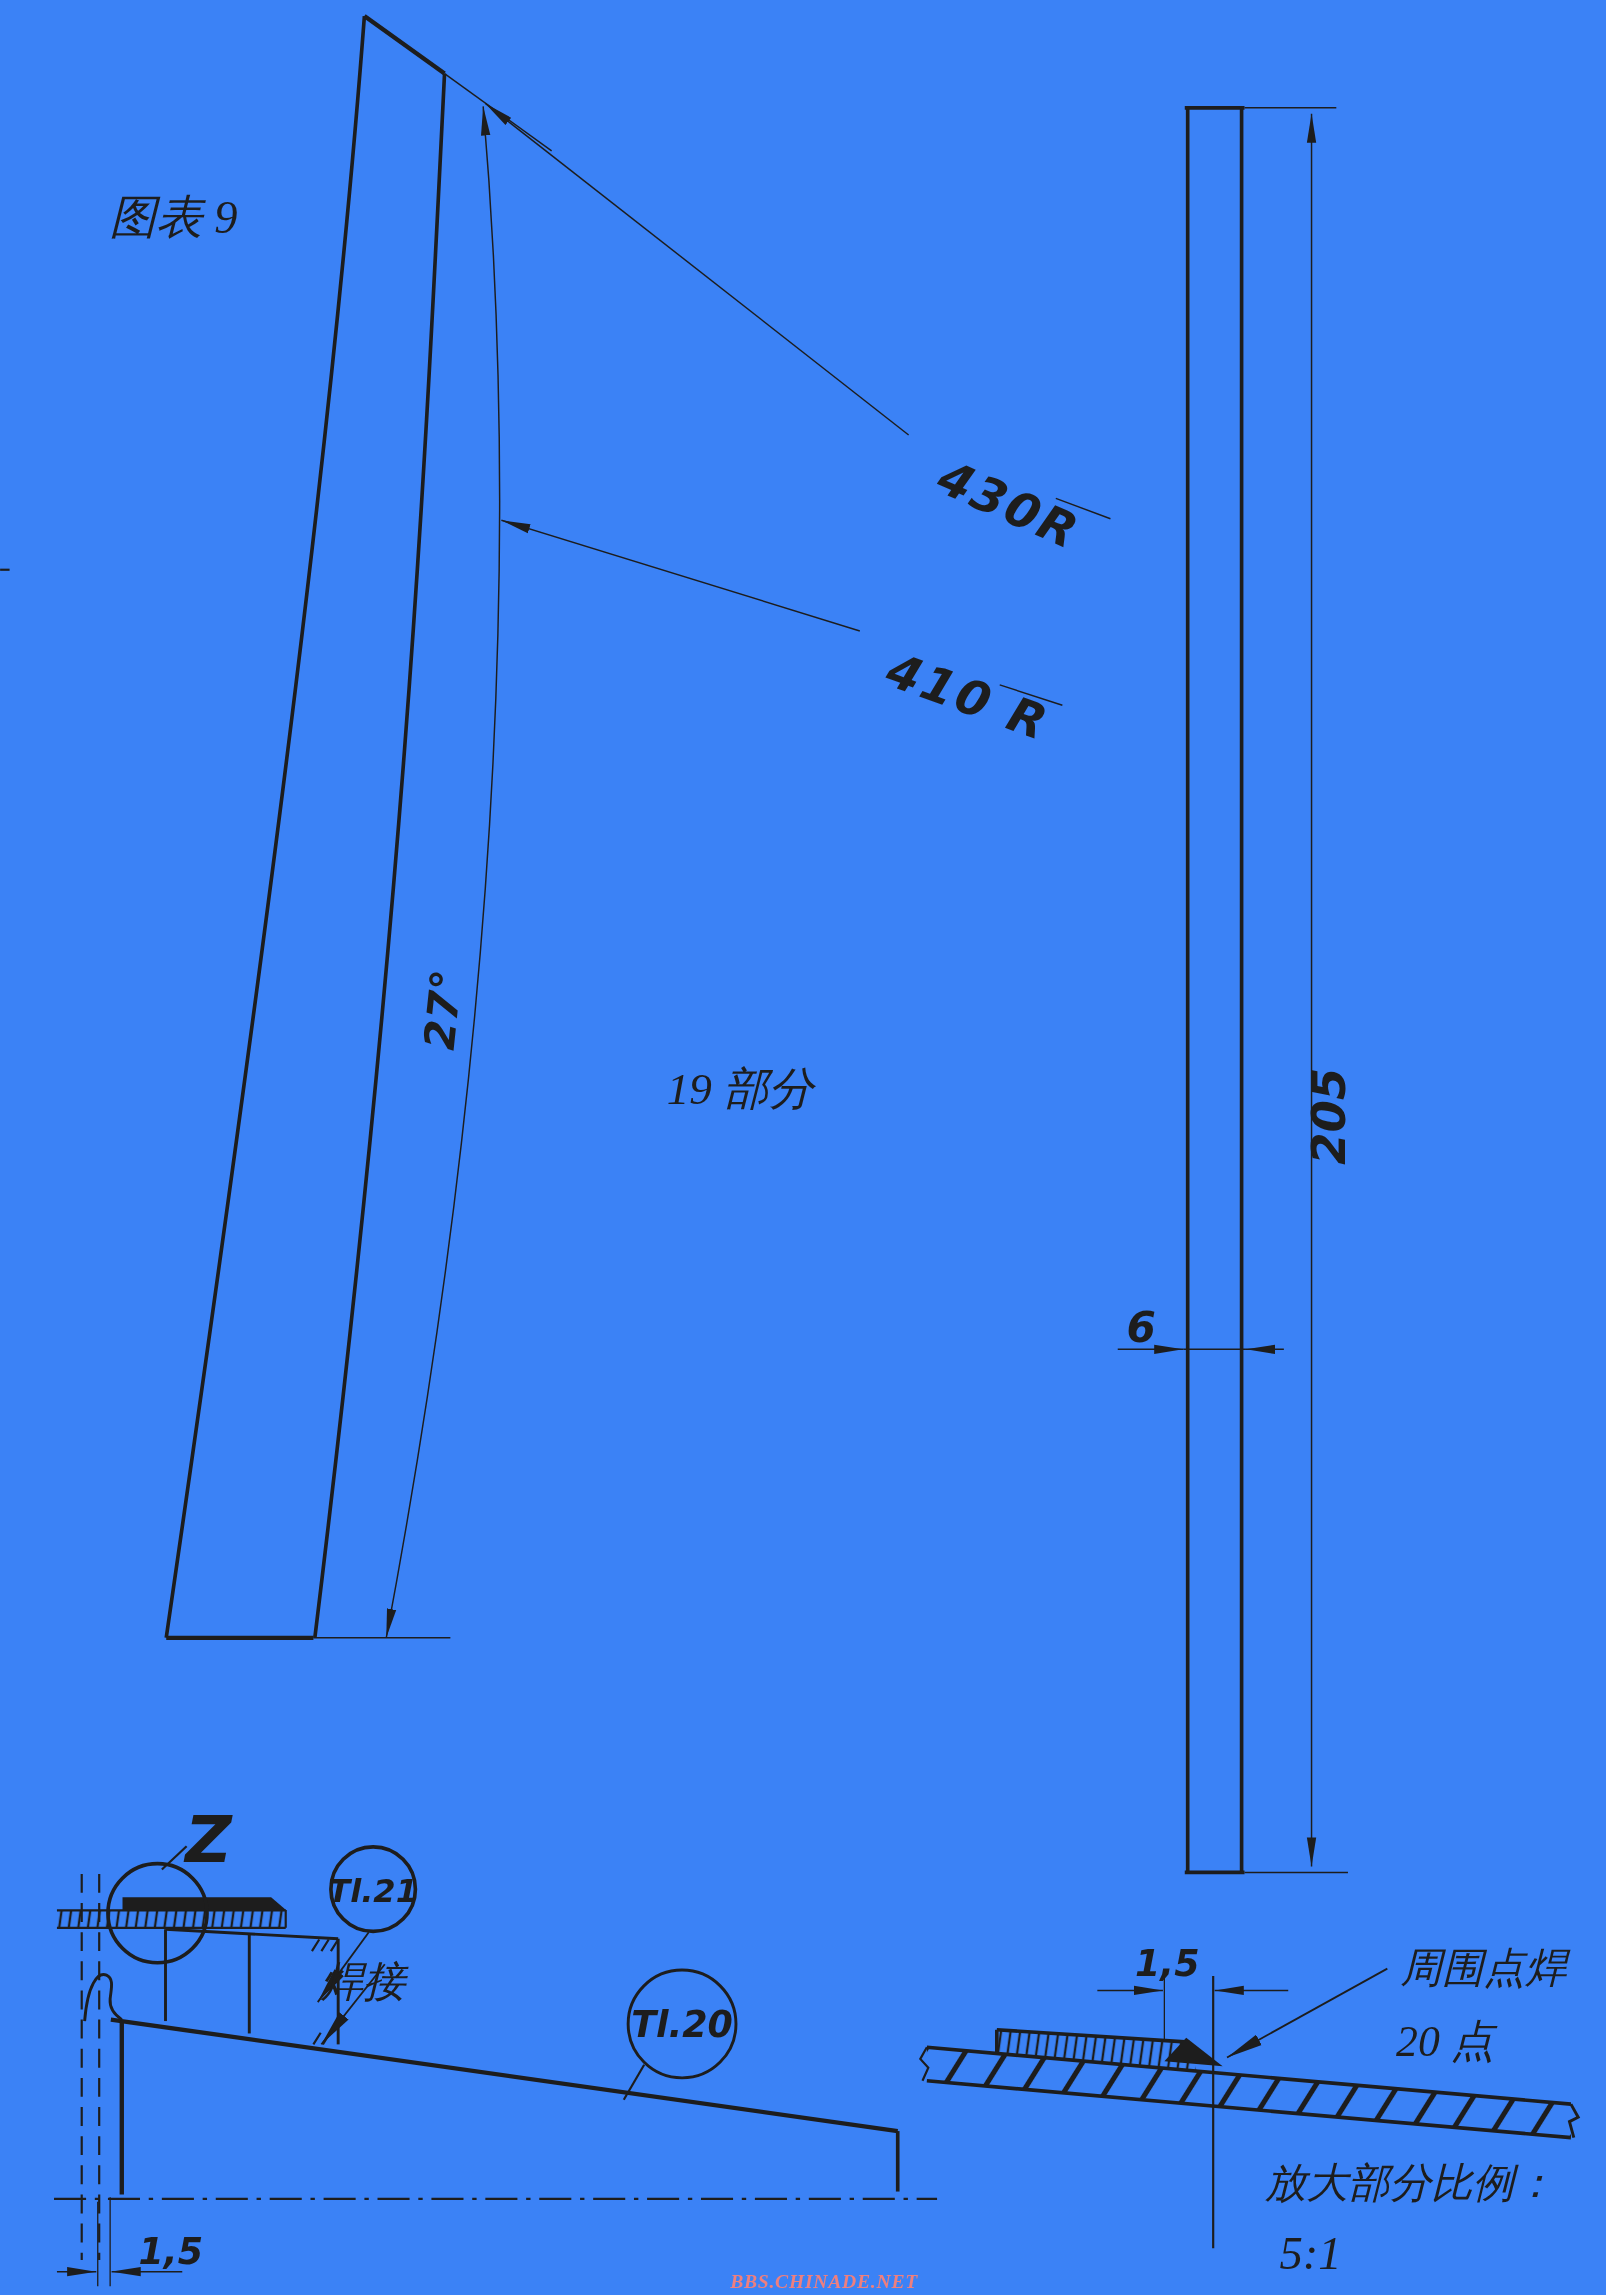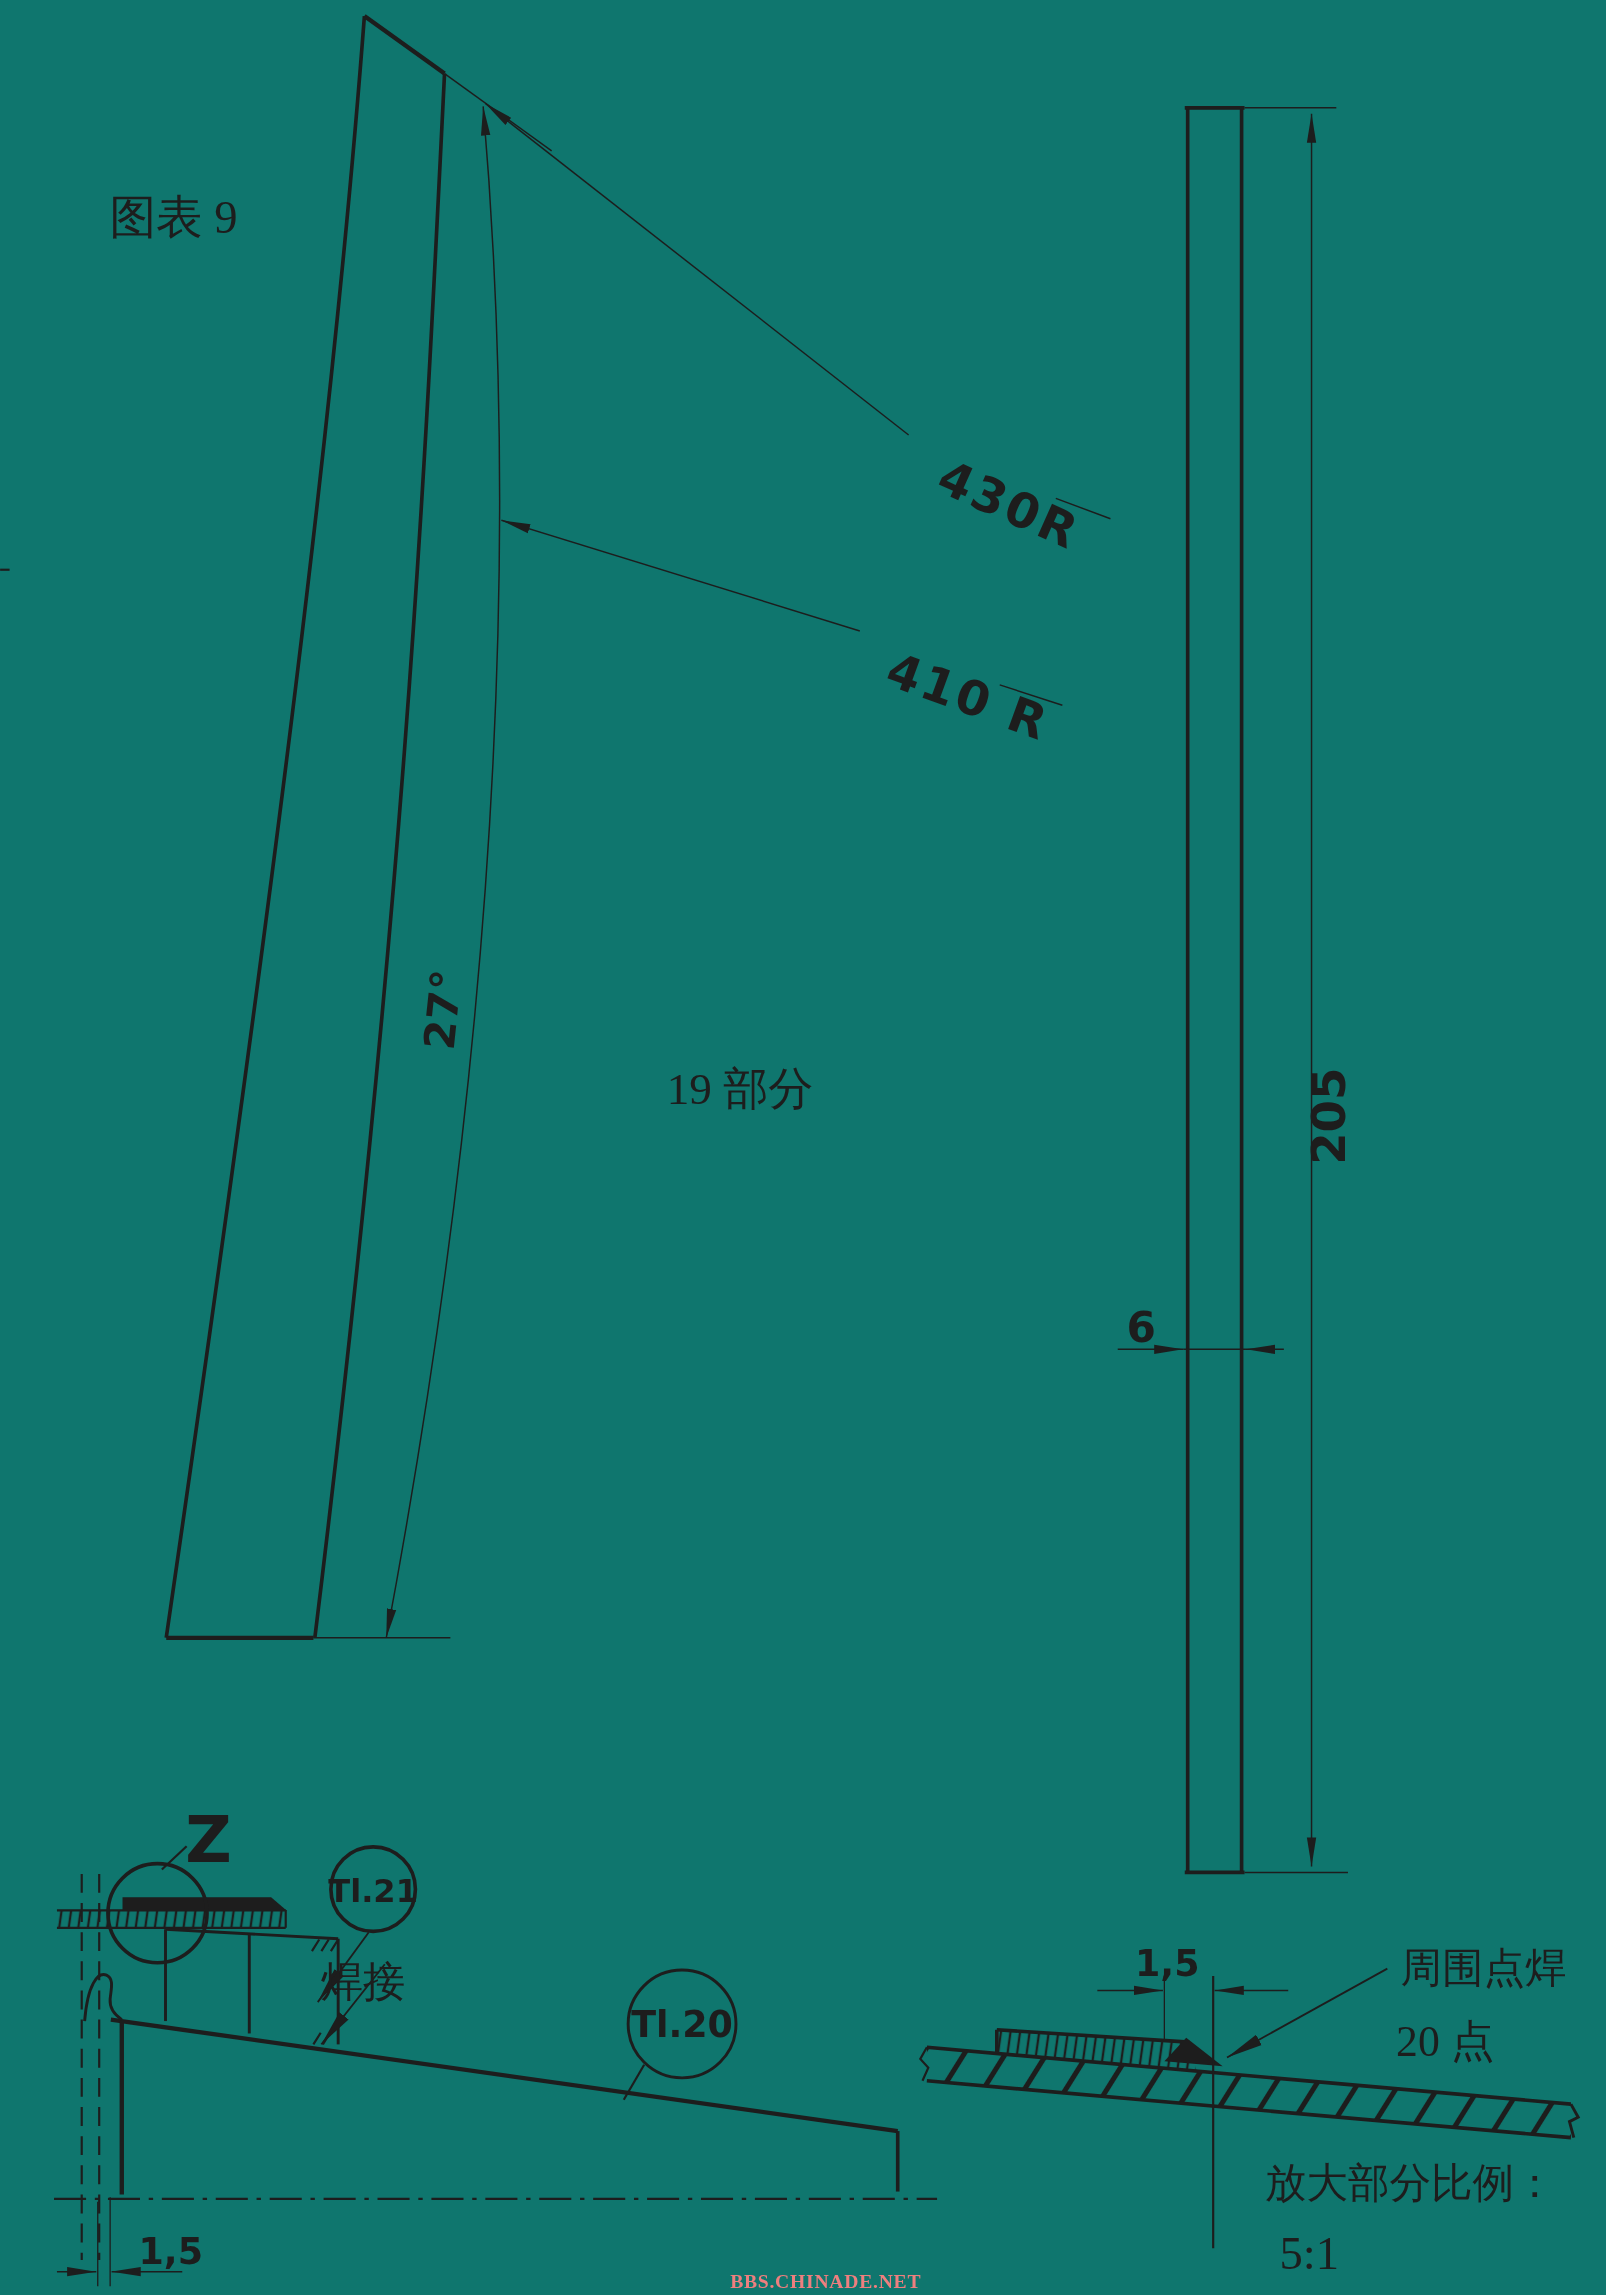--- a/index.html
+++ b/index.html
@@ -1,21 +1,22 @@
 <!DOCTYPE html>
 <html style="font-size:11.7px"><head>
 <meta charset="utf-8">
 <style>
   html,body{margin:0;padding:0;background:#e9e9e9;}
   .sheet{
     position:relative;
     width:1606px;height:2295px;
     margin:0 auto;
-    background:#0f766e;
+    background:#3b82f6;
     overflow:hidden;
+    font-style:italic;
   }
   svg{position:absolute;inset:0;display:block;}
   .cjk{font-family:"Liberation Serif","DejaVu Serif",serif;}
   .dim{font-family:"DejaVu Sans","Liberation Sans",sans-serif;font-weight:bold;}
   .wm{font-family:"Liberation Serif","DejaVu Serif",serif;font-weight:bold;letter-spacing:1px;}
 </style>
 </head>
 <body>
 
 <div class="sheet">

